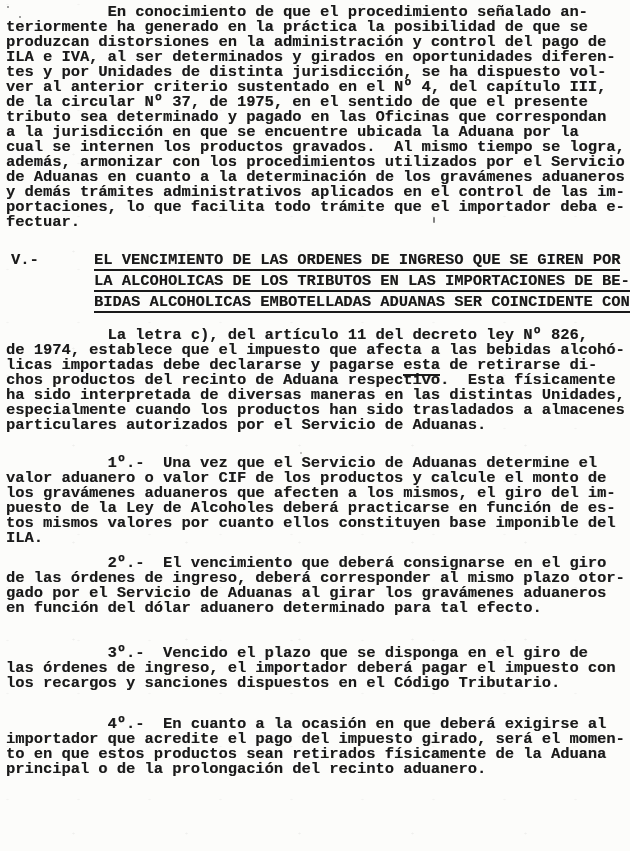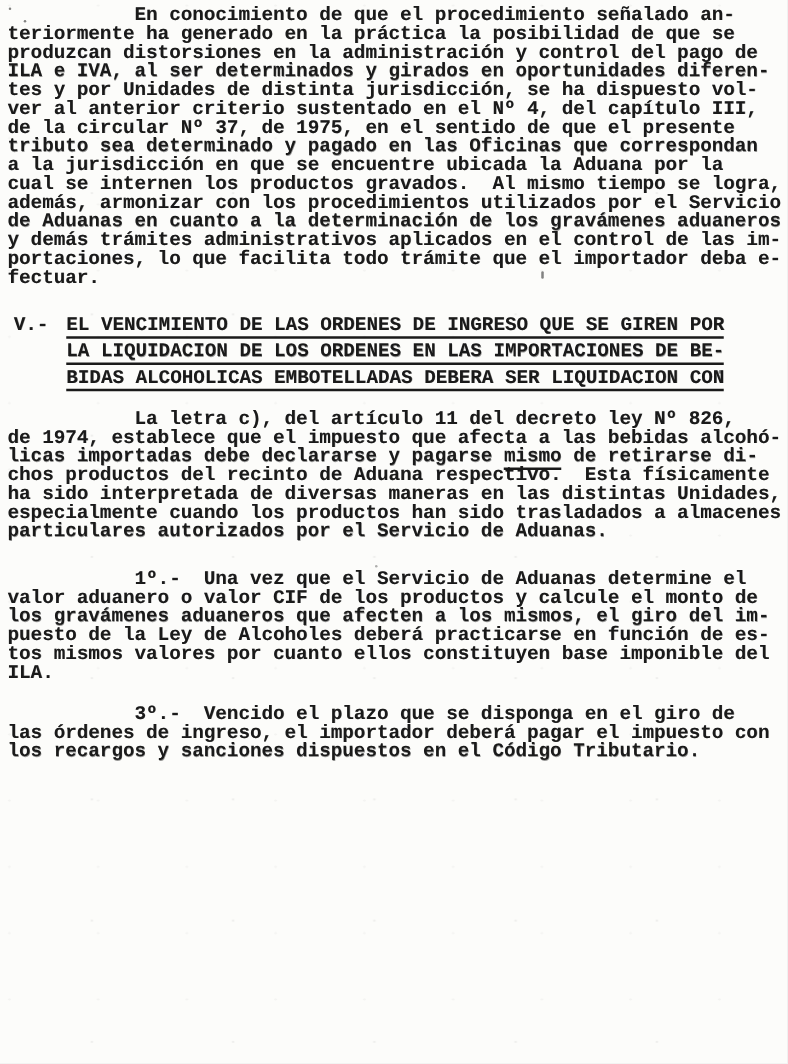--- a/index.html
+++ b/index.html
@@ -37,39 +37,40 @@
     margin-bottom: 5px;
   }
   .sec-label {
     width: 47px;
     box-sizing: border-box;
     padding-left: 5px;
     flex: none;
   }
   .sec-title {
     flex: 1;
+    margin-left: 41px;
   }
   .h-row {
     line-height: 15px;
     margin-bottom: 3px;
     white-space: pre;
   }
   .h-ul {
     display: inline-block;
     border-bottom: 2px solid var(--ink, #1a1a1a);
     padding-bottom: 1px;
   }
   .u-word {
     border-bottom: 2px solid var(--ink, #1a1a1a);
   }
   .mt-p2        { margin-top: 12px; }
   .mt-proposito { margin-top: 14px; }
   .mt-item1     { margin-top: 23px; }
   .mt-item2     { margin-top: 10px; }
-  .mt-item3     { margin-top: 18px; }
+  .mt-item3     { margin-top: 30px; }
   .mt-item4     { margin-top: 26px; }
   .speck {
     position: absolute;
     background: rgba(30,30,30,0.55);
     border-radius: 1px;
   }
   .speck.s1 { left: 7px;  top: 6px;   width: 2px; height: 2px; }
   .speck.s2 { left: 19px; top: 16px;  width: 2px; height: 2px; }
   .speck.s3 { left: 433px; top: 217px; width: 2px; height: 6px; }
   .speck.s4 { left: 575px; top: 296px; width: 2px; height: 3px; }
@@ -99,40 +100,48 @@
 además, armonizar con los procedimientos utilizados por el Servicio
 de Aduanas en cuanto a la determinación de los gravámenes aduaneros
 y demás trámites administrativos aplicados en el control de las im-
 portaciones, lo que facilita todo trámite que el importador deba e-
 fectuar.</div>
 
   <div class="sec">
     <div class="sec-label">V.-</div>
     <div class="sec-title">
       <div class="h-row"><span class="h-ul">EL VENCIMIENTO DE LAS ORDENES DE INGRESO QUE SE GIREN POR</span></div>
-      <div class="h-row"><span class="h-ul">LA LIQUIDACION DE LOS ORDENES EN LAS IMPORTACIONES DE BE-</span></div>
-      <div class="h-row"><span class="h-ul">BIDAS ALCOHOLICAS EMBOTELLADAS DEBERA SER LIQUIDACION CON</span></div>
+      <div class="h-row"><span class="h-ul">LA ALCOHOLICAS DE LOS TRIBUTOS EN LAS IMPORTACIONES DE BE-</span></div>
+      <div class="h-row"><span class="h-ul">BIDAS ALCOHOLICAS EMBOTELLADAS ADUANAS SER COINCIDENTE CON</span></div>
     </div>
   </div>
 
   <div class="para mt-p2"><span>           La letra c), del artículo 11 del decreto ley Nº 826,
 de 1974, establece que el impuesto que afecta a las bebidas alcohó-
-licas importadas debe declararse y pagarse </span><span class="u-word">mismo</span><span> de retirarse di-
+licas importadas debe declararse y pagarse </span><span class="u-word">esta</span><span> de retirarse di-
 chos productos del recinto de Aduana respectivo.  Esta físicamente
 ha sido interpretada de diversas maneras en las distintas Unidades,
 especialmente cuando los productos han sido trasladados a almacenes
 particulares autorizados por el Servicio de Aduanas.</span></div>
 
 
   <div class="para mt-item1">           1º.-  Una vez que el Servicio de Aduanas determine el
 valor aduanero o valor CIF de los productos y calcule el monto de
 los gravámenes aduaneros que afecten a los mismos, el giro del im-
 puesto de la Ley de Alcoholes deberá practicarse en función de es-
 tos mismos valores por cuanto ellos constituyen base imponible del
 ILA.</div>
 
+  <div class="para mt-item2">           2º.-  El vencimiento que deberá consignarse en el giro
+de las órdenes de ingreso, deberá corresponder al mismo plazo otor-
+gado por el Servicio de Aduanas al girar los gravámenes aduaneros
+en función del dólar aduanero determinado para tal efecto.</div>
 
   <div class="para mt-item3">           3º.-  Vencido el plazo que se disponga en el giro de
 las órdenes de ingreso, el importador deberá pagar el impuesto con
 los recargos y sanciones dispuestos en el Código Tributario.</div>
 
+  <div class="para mt-item4">           4º.-  En cuanto a la ocasión en que deberá exigirse al
+importador que acredite el pago del impuesto girado, será el momen-
+to en que estos productos sean retirados físicamente de la Aduana
+principal o de la prolongación del recinto aduanero.</div>
 
 </div>
 
 </body></html>

